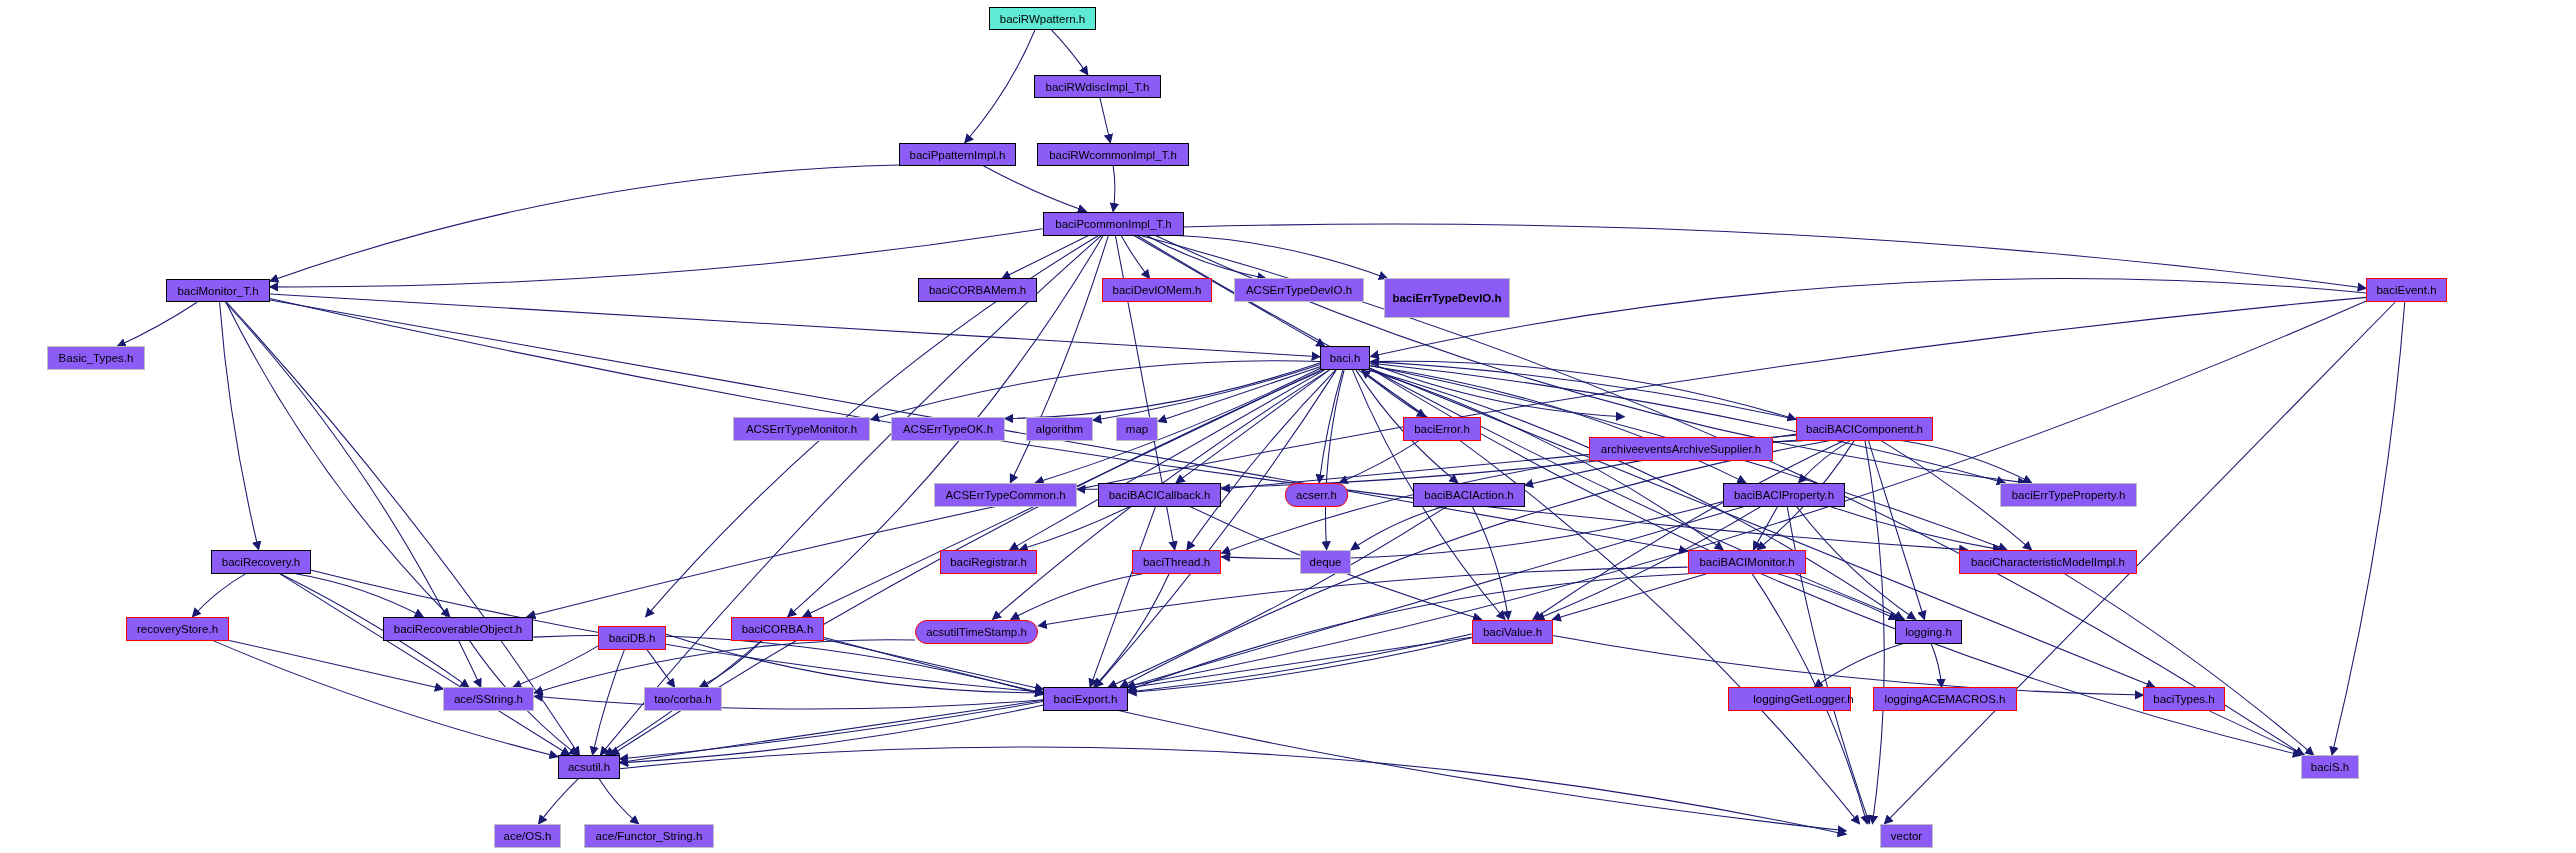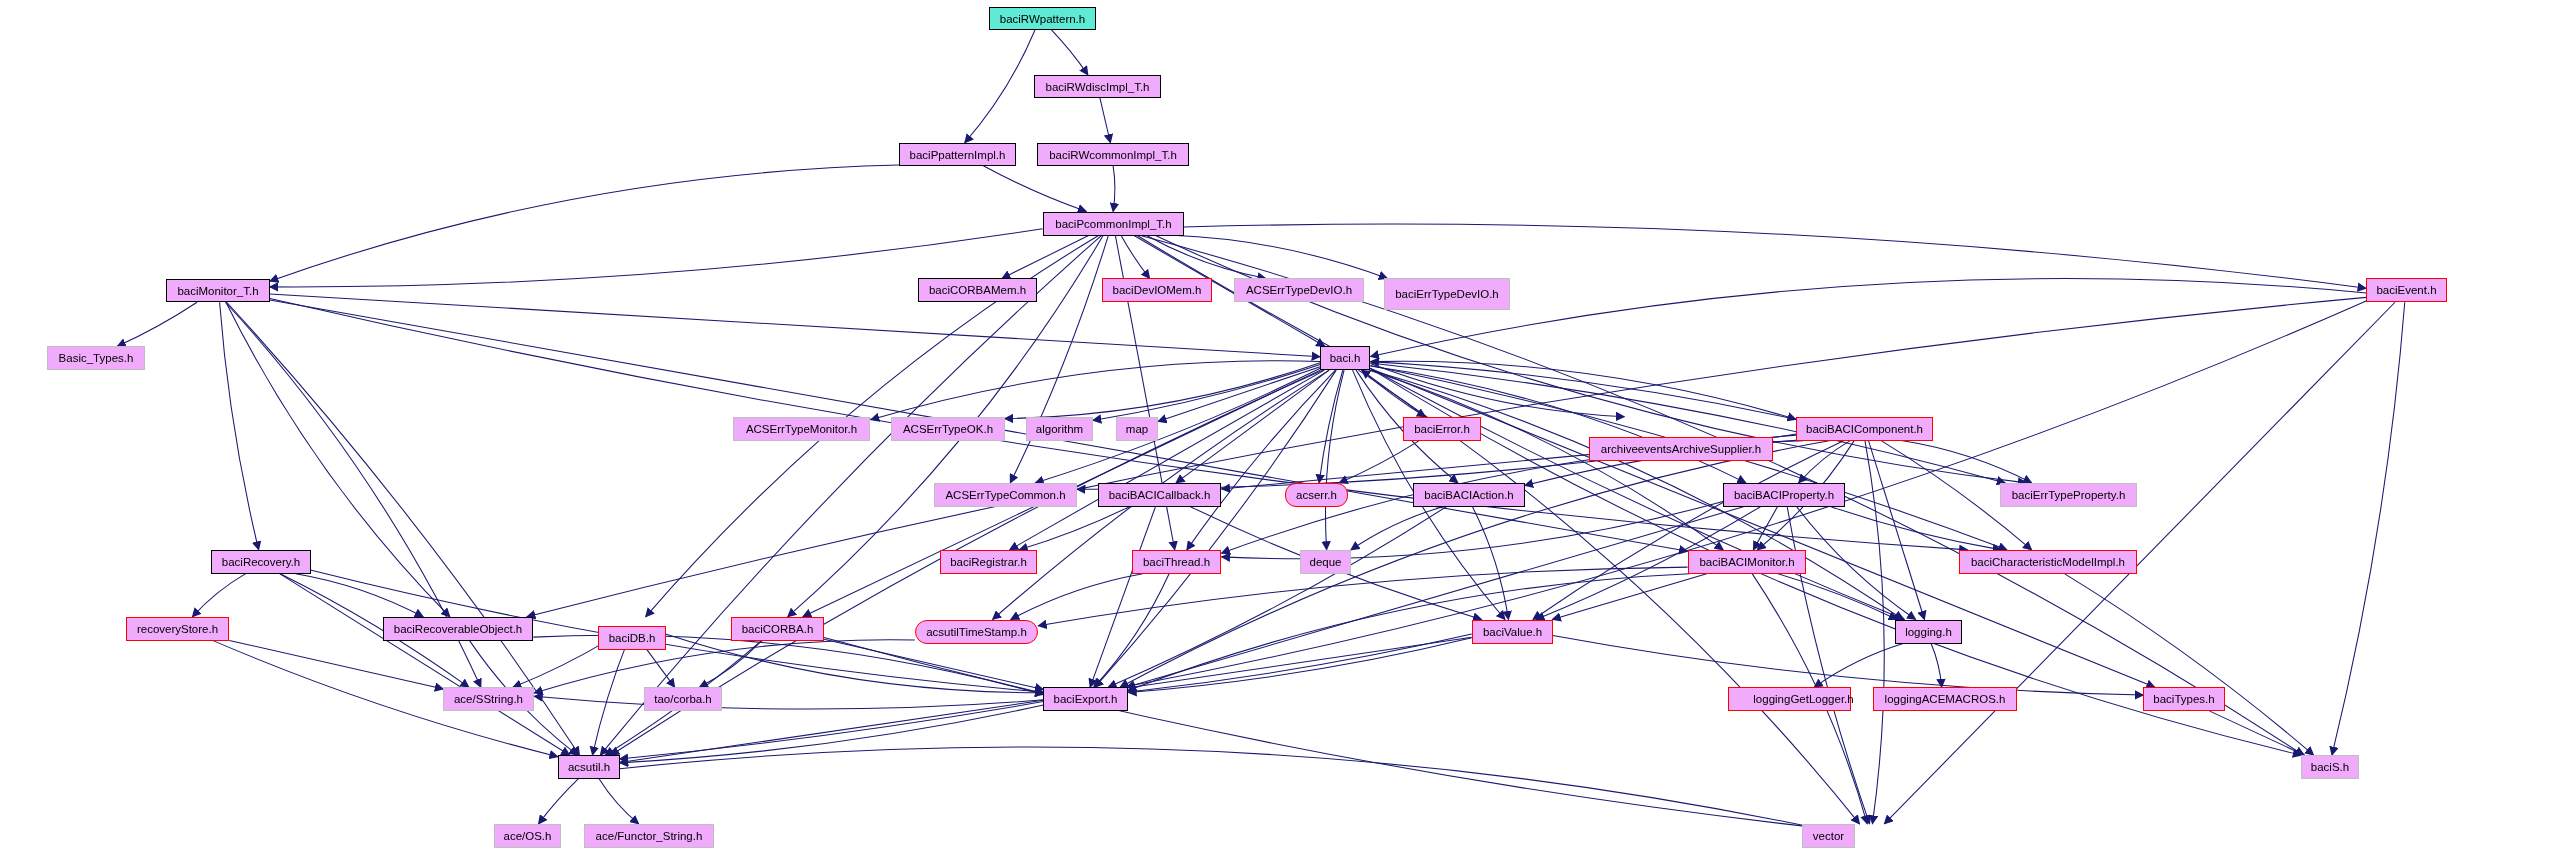--- a/index.html
+++ b/index.html
@@ -2,21 +2,21 @@
 <html style="font-size:14px"><head>
 <meta charset="utf-8">
 <style>
   html, body { margin: 0; padding: 0; background: #ffffff; }
   body { width: 2576px; height: 853px; position: relative; overflow: hidden;
          font-family: "Liberation Sans", "DejaVu Sans", sans-serif; }
   #graph { position: absolute; left: 0; top: 0; width: 2576px; height: 853px; }
   #edges { position: absolute; left: 0; top: 0; }
   .node { position: absolute; box-sizing: border-box; height: 24px;
           display: flex; align-items: center; justify-content: center;
-          font-size: 11.5px; color: #000; background: #f0abfc; white-space: nowrap;
+          font-size: 11.5px; color: #000; background: #8b5cf6; white-space: nowrap;
           border: 0.9px solid #000; cursor: pointer; }
   .node.root { background: #5eead4; border-color: #000; }
   .node.red { border-color: #ff0000; }
   .node.gray { border-color: #bfbfbf; cursor: default; }
 </style>
 </head>
 <body>
 
 <div id="graph">
   <svg id="edges" width="2576" height="853" xmlns="http://www.w3.org/2000/svg" viewBox="0 0 2923 968">
@@ -156,21 +156,21 @@
       <div class="node root" style="left: 989px; top: 7px; width: 107px; height: 23px;">baciRWpattern.h</div>
       <div class="node " style="left: 1034px; top: 75px; width: 127px; height: 23px;">baciRWdiscImpl_T.h</div>
       <div class="node " style="left: 899px; top: 143px; width: 117px; height: 23px;">baciPpatternImpl.h</div>
       <div class="node " style="left: 1037px; top: 143px; width: 152px; height: 23px;">baciRWcommonImpl_T.h</div>
       <div class="node " style="left: 1043px; top: 212px; width: 141px; height: 24px;">baciPcommonImpl_T.h</div>
       <div class="node " style="left: 166px; top: 279px; width: 104px; height: 23px;">baciMonitor_T.h</div>
       <div class="node gray" style="left: 47px; top: 346px; width: 98px; height: 24px;">Basic_Types.h</div>
       <div class="node " style="left: 918px; top: 278px; width: 119px; height: 24px;">baciCORBAMem.h</div>
       <div class="node red" style="left: 1102px; top: 278px; width: 110px; height: 24px;">baciDevIOMem.h</div>
       <div class="node gray" style="left: 1234px; top: 278px; width: 130px; height: 24px;">ACSErrTypeDevIO.h</div>
-      <div class="node gray" style="left: 1384px; top: 278px; width: 126px; height: 32px;">baciErrTypeDevIO.h</div>
+      <div class="node gray" style="left: 1384px; top: 278px; width: 126px; height: 40px; font-weight: bold;">baciErrTypeDevIO.h</div>
       <div class="node red" style="left: 2366px; top: 278px; width: 81px; height: 24px;">baciEvent.h</div>
       <div class="node " style="left: 1320px; top: 346px; width: 50px; height: 24px;">baci.h</div>
       <div class="node gray" style="left: 733px; top: 417px; width: 137px; height: 24px;">ACSErrTypeMonitor.h</div>
       <div class="node gray" style="left: 891px; top: 417px; width: 114px; height: 24px;">ACSErrTypeOK.h</div>
       <div class="node gray" style="left: 1026px; top: 417px; width: 67px; height: 24px;">algorithm</div>
       <div class="node gray" style="left: 1116px; top: 417px; width: 42px; height: 24px;">map</div>
       <div class="node red" style="left: 1403px; top: 417px; width: 78px; height: 24px;">baciError.h</div>
       <div class="node red" style="left: 1589px; top: 417px; width: 184px; height: 24px; margin-top: 20px;">archiveeventsArchiveSupplier.h</div>
       <div class="node red" style="left: 1796px; top: 417px; width: 137px; height: 24px;">baciBACIComponent.h</div>
       <div class="node gray" style="left: 934px; top: 483px; width: 143px; height: 24px;">ACSErrTypeCommon.h</div>
@@ -195,16 +195,16 @@
       <div class="node gray" style="left: 443px; top: 687px; width: 91px; height: 24px;">ace/SString.h</div>
       <div class="node gray" style="left: 644px; top: 687px; width: 78px; height: 24px;">tao/corba.h</div>
       <div class="node " style="left: 1043px; top: 687px; width: 85px; height: 24px;">baciExport.h</div>
       <div class="node red" style="left: 1728px; top: 687px; width: 123px; height: 24px; padding-left: 28px;">loggingGetLogger.h</div>
       <div class="node red" style="left: 1873px; top: 687px; width: 144px; height: 24px;">loggingACEMACROS.h</div>
       <div class="node red" style="left: 2143px; top: 687px; width: 82px; height: 24px;">baciTypes.h</div>
       <div class="node " style="left: 558px; top: 755px; width: 62px; height: 24px;">acsutil.h</div>
       <div class="node gray" style="left: 2301px; top: 755px; width: 58px; height: 24px;">baciS.h</div>
       <div class="node gray" style="left: 494px; top: 824px; width: 67px; height: 24px;">ace/OS.h</div>
       <div class="node gray" style="left: 584px; top: 824px; width: 130px; height: 24px;">ace/Functor_String.h</div>
-      <div class="node gray" style="left: 1802px; top: 824px; width: 53px; height: 24px;">vector</div>
+      <div class="node gray" style="left: 1880px; top: 824px; width: 53px; height: 24px;">vector</div>
     </div>
 </div>
 
 
 </body></html>

